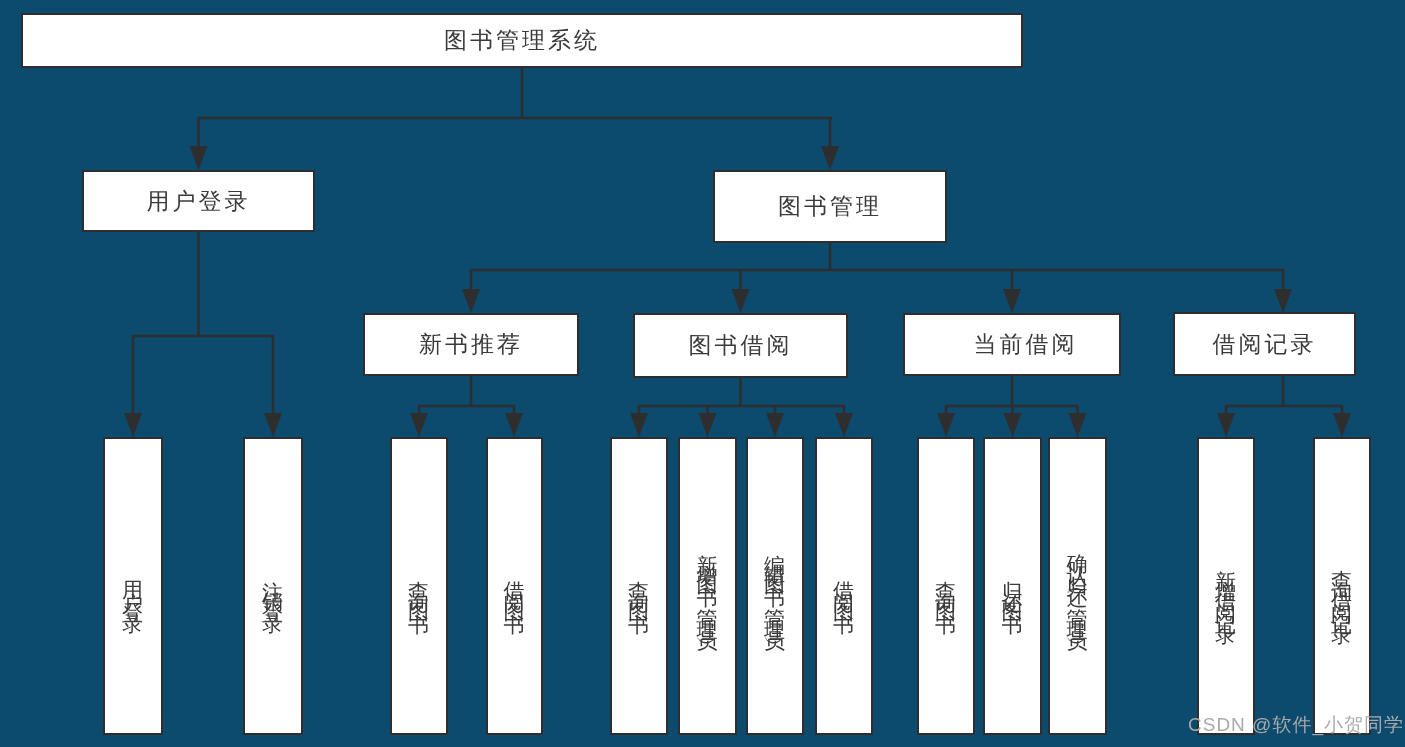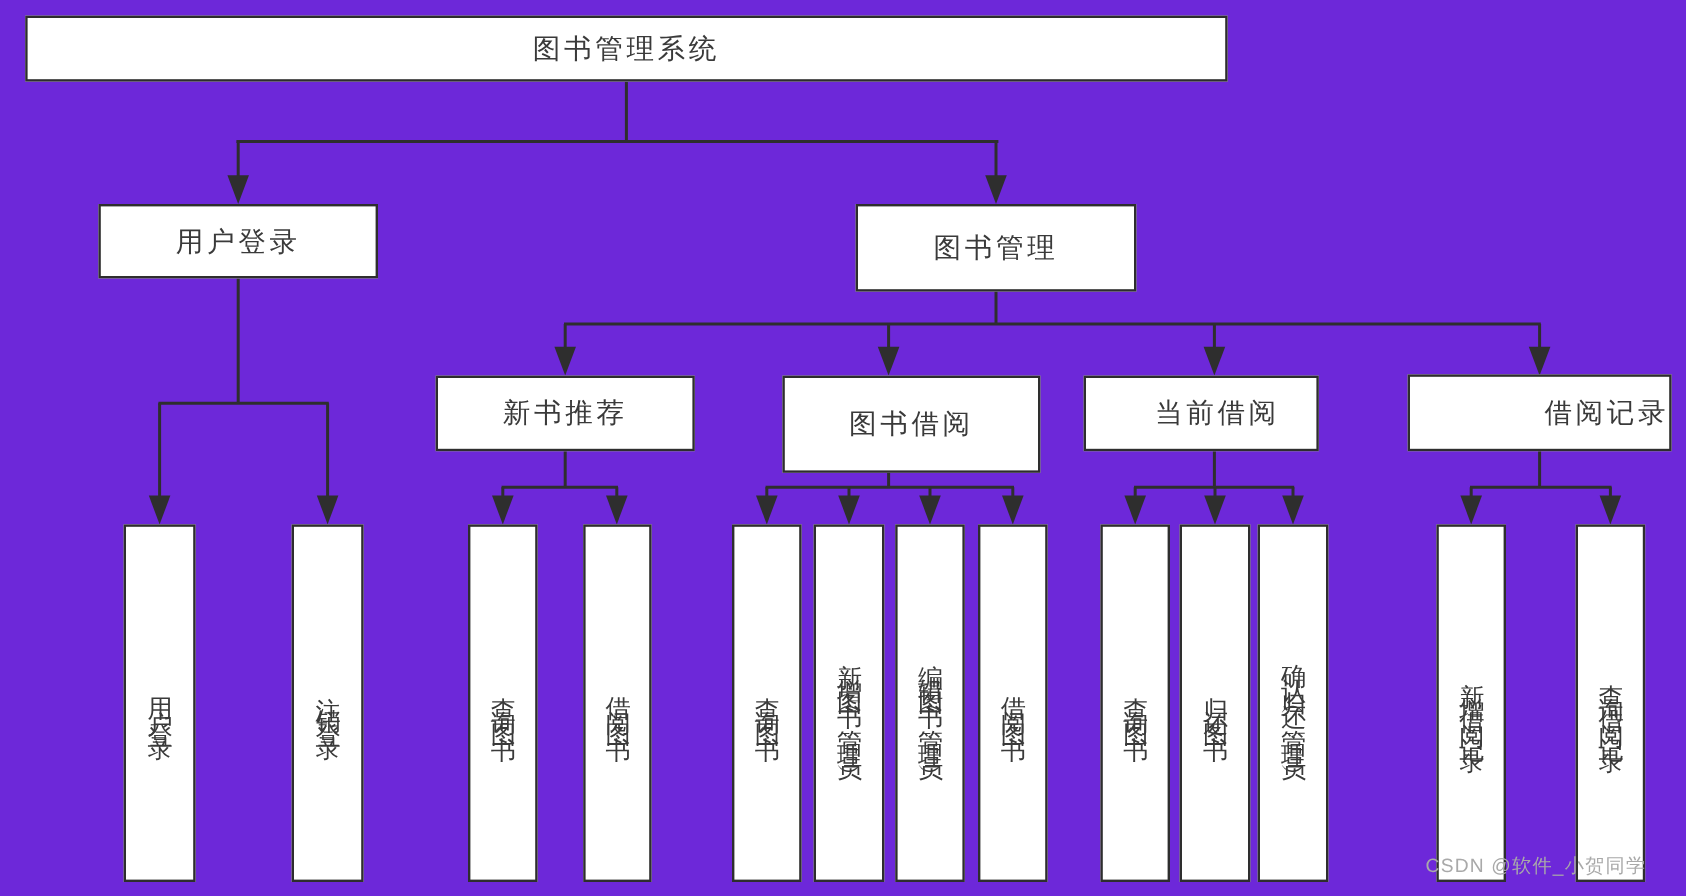--- a/index.html
+++ b/index.html
@@ -5,21 +5,21 @@
   html, body {
     margin: 0;
     padding: 0;
     background: #ffffff;
     font-family: "Liberation Sans", sans-serif;
   }
   #stage {
     position: relative;
     width: 1405px;
     height: 747px;
-    background: #6d28d9;
+    background: #0c4a6e;
     overflow: hidden;
   }
   #connectors {
     position: absolute;
     left: 0; top: 0;
     width: 1405px;
     height: 747px;
     z-index: 1;
   }
   .box {
@@ -43,21 +43,21 @@
     text-orientation: mixed;
     font-size: 21px;
     line-height: 1;
     letter-spacing: 11px;
     white-space: nowrap;
   }
   #watermark {
     position: absolute;
     left: 1188px;
     top: 712px;
-    font-size: 16px;
+    font-size: 19px;
     letter-spacing: 1px;
     color: #a9a9a9;
     z-index: 3;
     white-space: nowrap;
   }
 </style>
 </head>
 <body>
 
 <div id="stage">
@@ -138,27 +138,27 @@
   <div class="box h" style="left:82px; top:170px; width:233px; height:62px;">
     <span>用户登录</span>
   </div>
   <div class="box h" style="left:713px; top:170px; width:234px; height:73px;">
     <span>图书管理</span>
   </div>
 
   <div class="box h" style="left:363px; top:313px; width:216px; height:63px;font-family:Liberation Serif, serif;">
     <span>新书推荐</span>
   </div>
-  <div class="box h" style="left:633px; top:313px; width:215px; height:81px;margin-left:19px;">
+  <div class="box h" style="left:633px; top:313px; width:215px; height:65px;">
     <span>图书借阅</span>
   </div>
-  <div class="box h" style="left:903px; top:313px; width:196px; height:63px;padding-left:27px;">
+  <div class="box h" style="left:903px; top:313px; width:218px; height:63px;padding-left:27px;">
     <span>当前借阅</span>
   </div>
-  <div class="box h" style="left:1173px; top:312px; width:220px; height:64px;justify-content:flex-end;">
+  <div class="box h" style="left:1173px; top:312px; width:183px; height:64px;">
     <span>借阅记录</span>
   </div>
 
   <div class="box v" style="left:103px; top:437px; width:60px; height:298px;">
     <span>用户登录</span>
   </div>
   <div class="box v" style="left:243px; top:437px; width:60px; height:298px;">
     <span>注销登录</span>
   </div>
 

